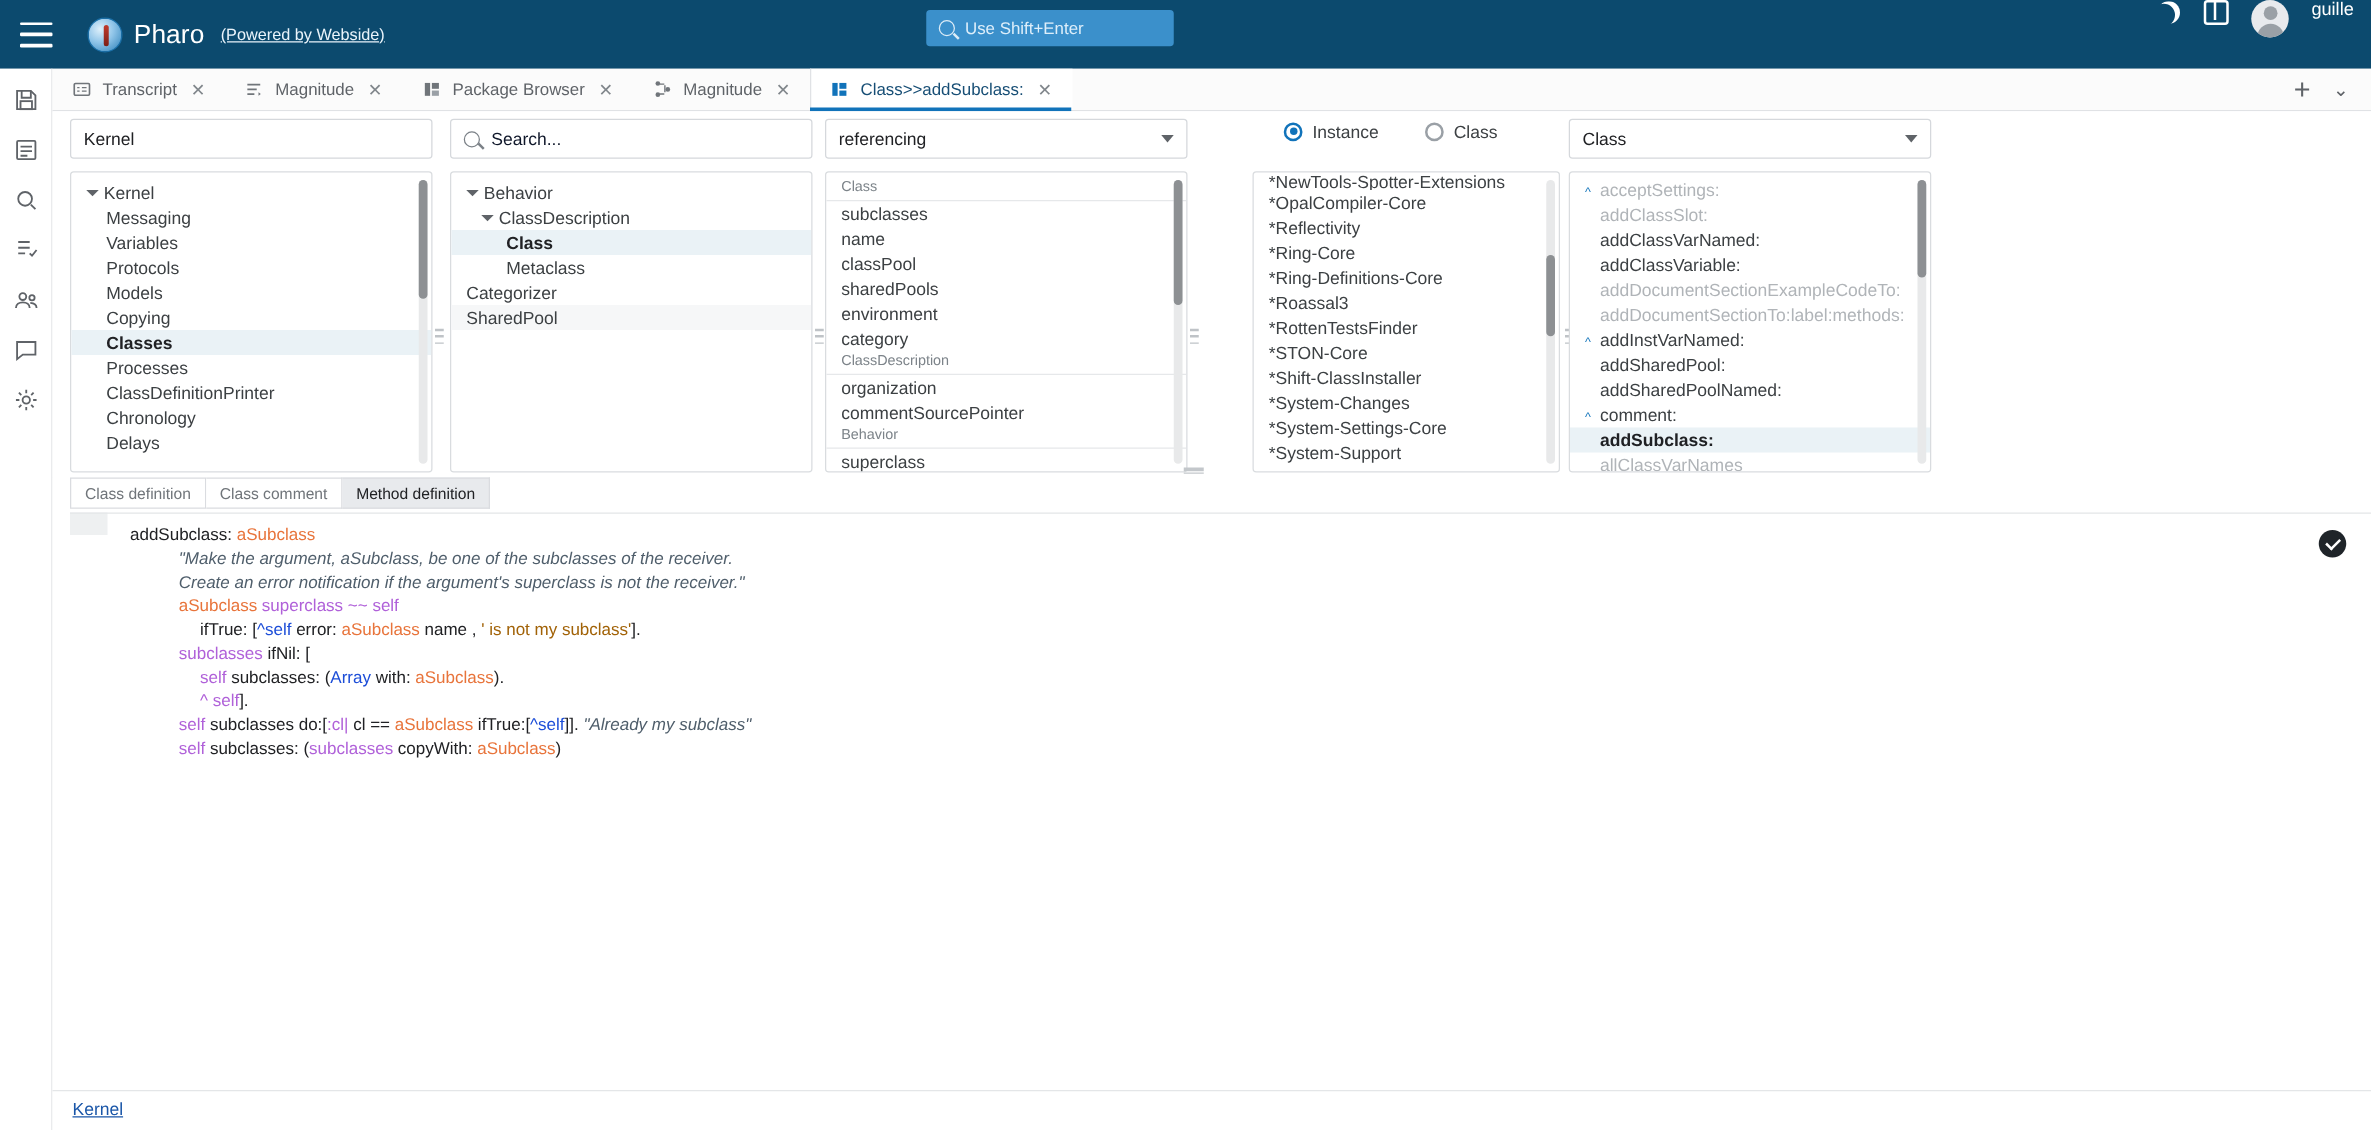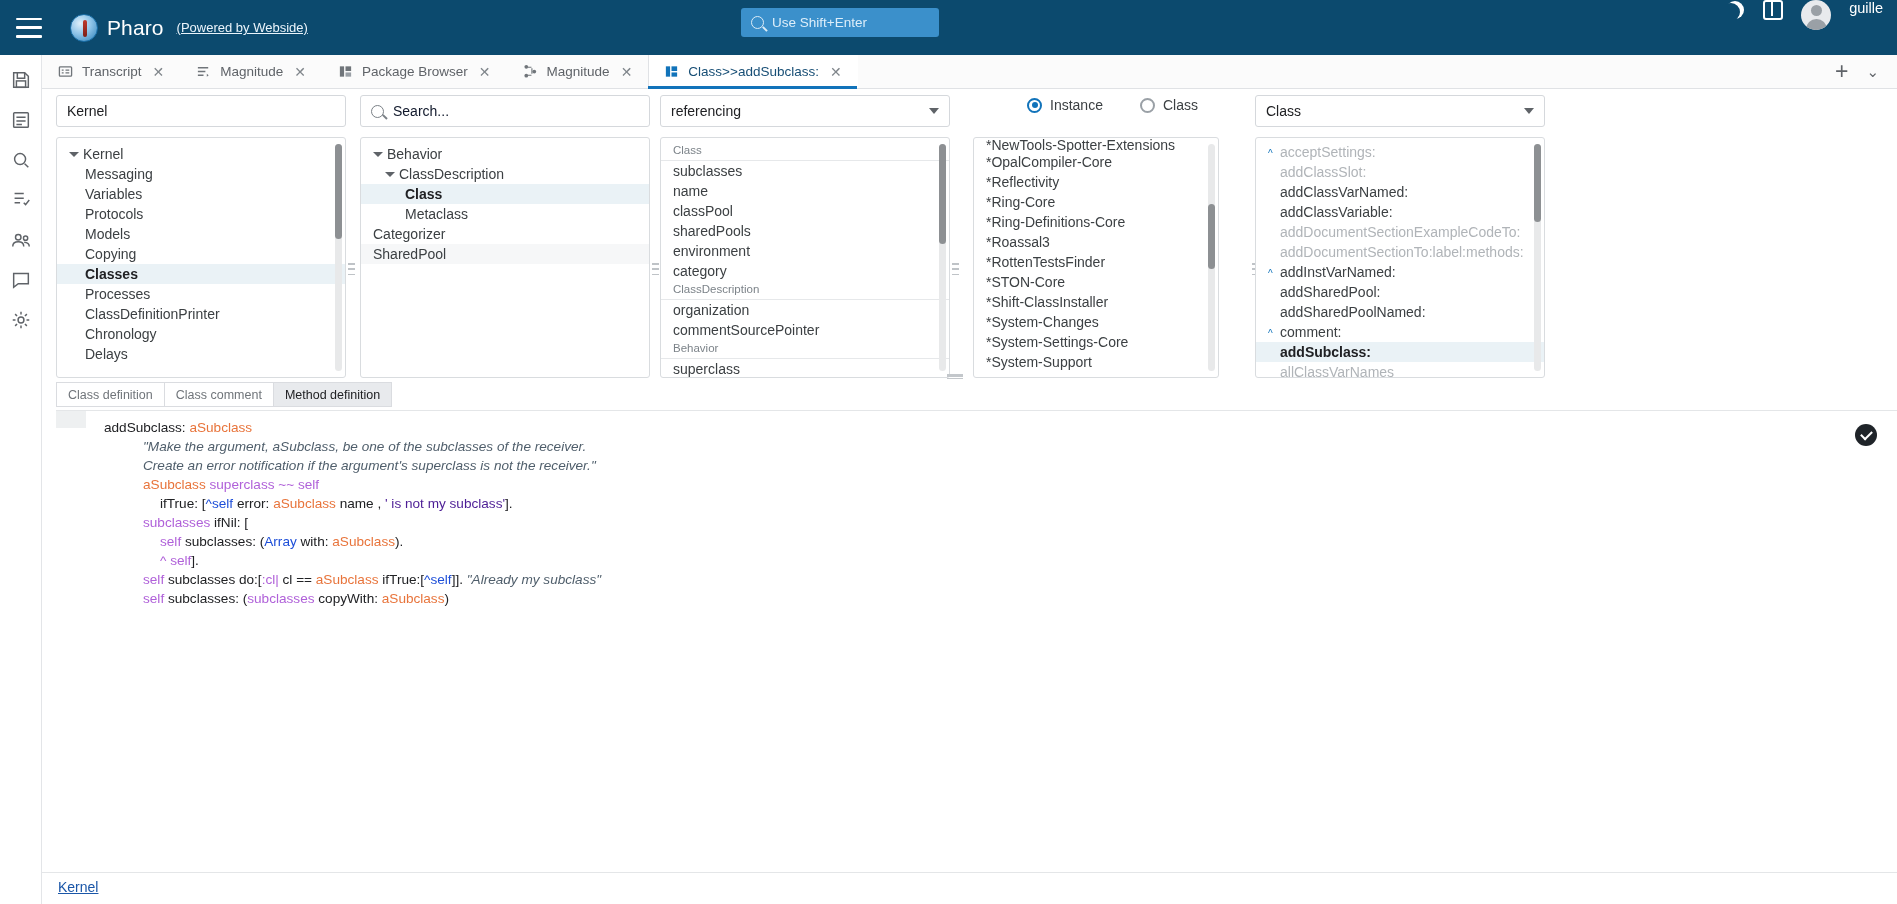--- a/index.html
+++ b/index.html
@@ -154,21 +154,21 @@
     position: absolute; left: 14px; right: 0; top: 28px; height: 290px;
     border-top: 1px solid #e4e6e8; font-family: "Liberation Sans", sans-serif;
     font-size: 13.6px; line-height: 19px; padding-top: 7px; white-space: pre;
   }
   .gutter { position: absolute; left: 14px; top: 28px; width: 30px; height: 18px; background: #eef0f1; }
   .cl { padding-left: 48px; color: #202124; }
   .arg { color: #e8743b; }
   .cmt { color: #4f5e6b; font-style: italic; }
   .kw { color: #b061d9; }
   .blue { color: #1d4ed8; }
-  .grn { color: #4c1d95; }
+  .grn { color: #a16207; }
   .accept {
     position: absolute; right: 20px; top: 42px; width: 22px; height: 22px; border-radius: 50%;
     background: #1f2429; display: flex; align-items: center; justify-content: center; cursor: pointer;
   }
   .accept::after {
     content: ""; width: 9px; height: 5px; border-left: 2px solid #fff; border-bottom: 2px solid #fff;
     transform: rotate(-45deg) translate(1px,-1px);
   }
   .statusline { position: absolute; left: 0; bottom: 0; width: 1855px; height: 32px; border-top: 1px solid #e4e6e8; }
   .statuslink { position: absolute; left: 16px; top: 6px; font-size: 14px; color: #1a56a8; text-decoration: underline; cursor: pointer; }
@@ -409,21 +409,21 @@
       <div class="vscroll" style="top:6px; bottom:6px;">
         <div class="vthumb" style="top:0; height:100px;"></div>
       </div>
     </div>
     <div class="grip" style="left:910px; top:174px;">
         <i></i>
         <i></i>
         <i></i>
       </div>
 
-    <div class="panel" style="left:931px; width:246px; height:241px;">
+    <div class="panel" style="left:960px; width:246px; height:241px;">
       <div class="list" style="padding-top:0;">
         <div class="li" style="height:14px;line-height:14px;overflow:hidden;"><span>*NewTools-Spotter-Extensions</span></div>
         <div class="li"><span>*OpalCompiler-Core</span></div>
         <div class="li"><span>*Reflectivity</span></div>
         <div class="li"><span>*Ring-Core</span></div>
         <div class="li"><span>*Ring-Definitions-Core</span></div>
         <div class="li"><span>*Roassal3</span></div>
         <div class="li"><span>*RottenTestsFinder</span></div>
         <div class="li"><span>*STON-Core</span></div>
         <div class="li"><span>*Shift-ClassInstaller</span></div>

